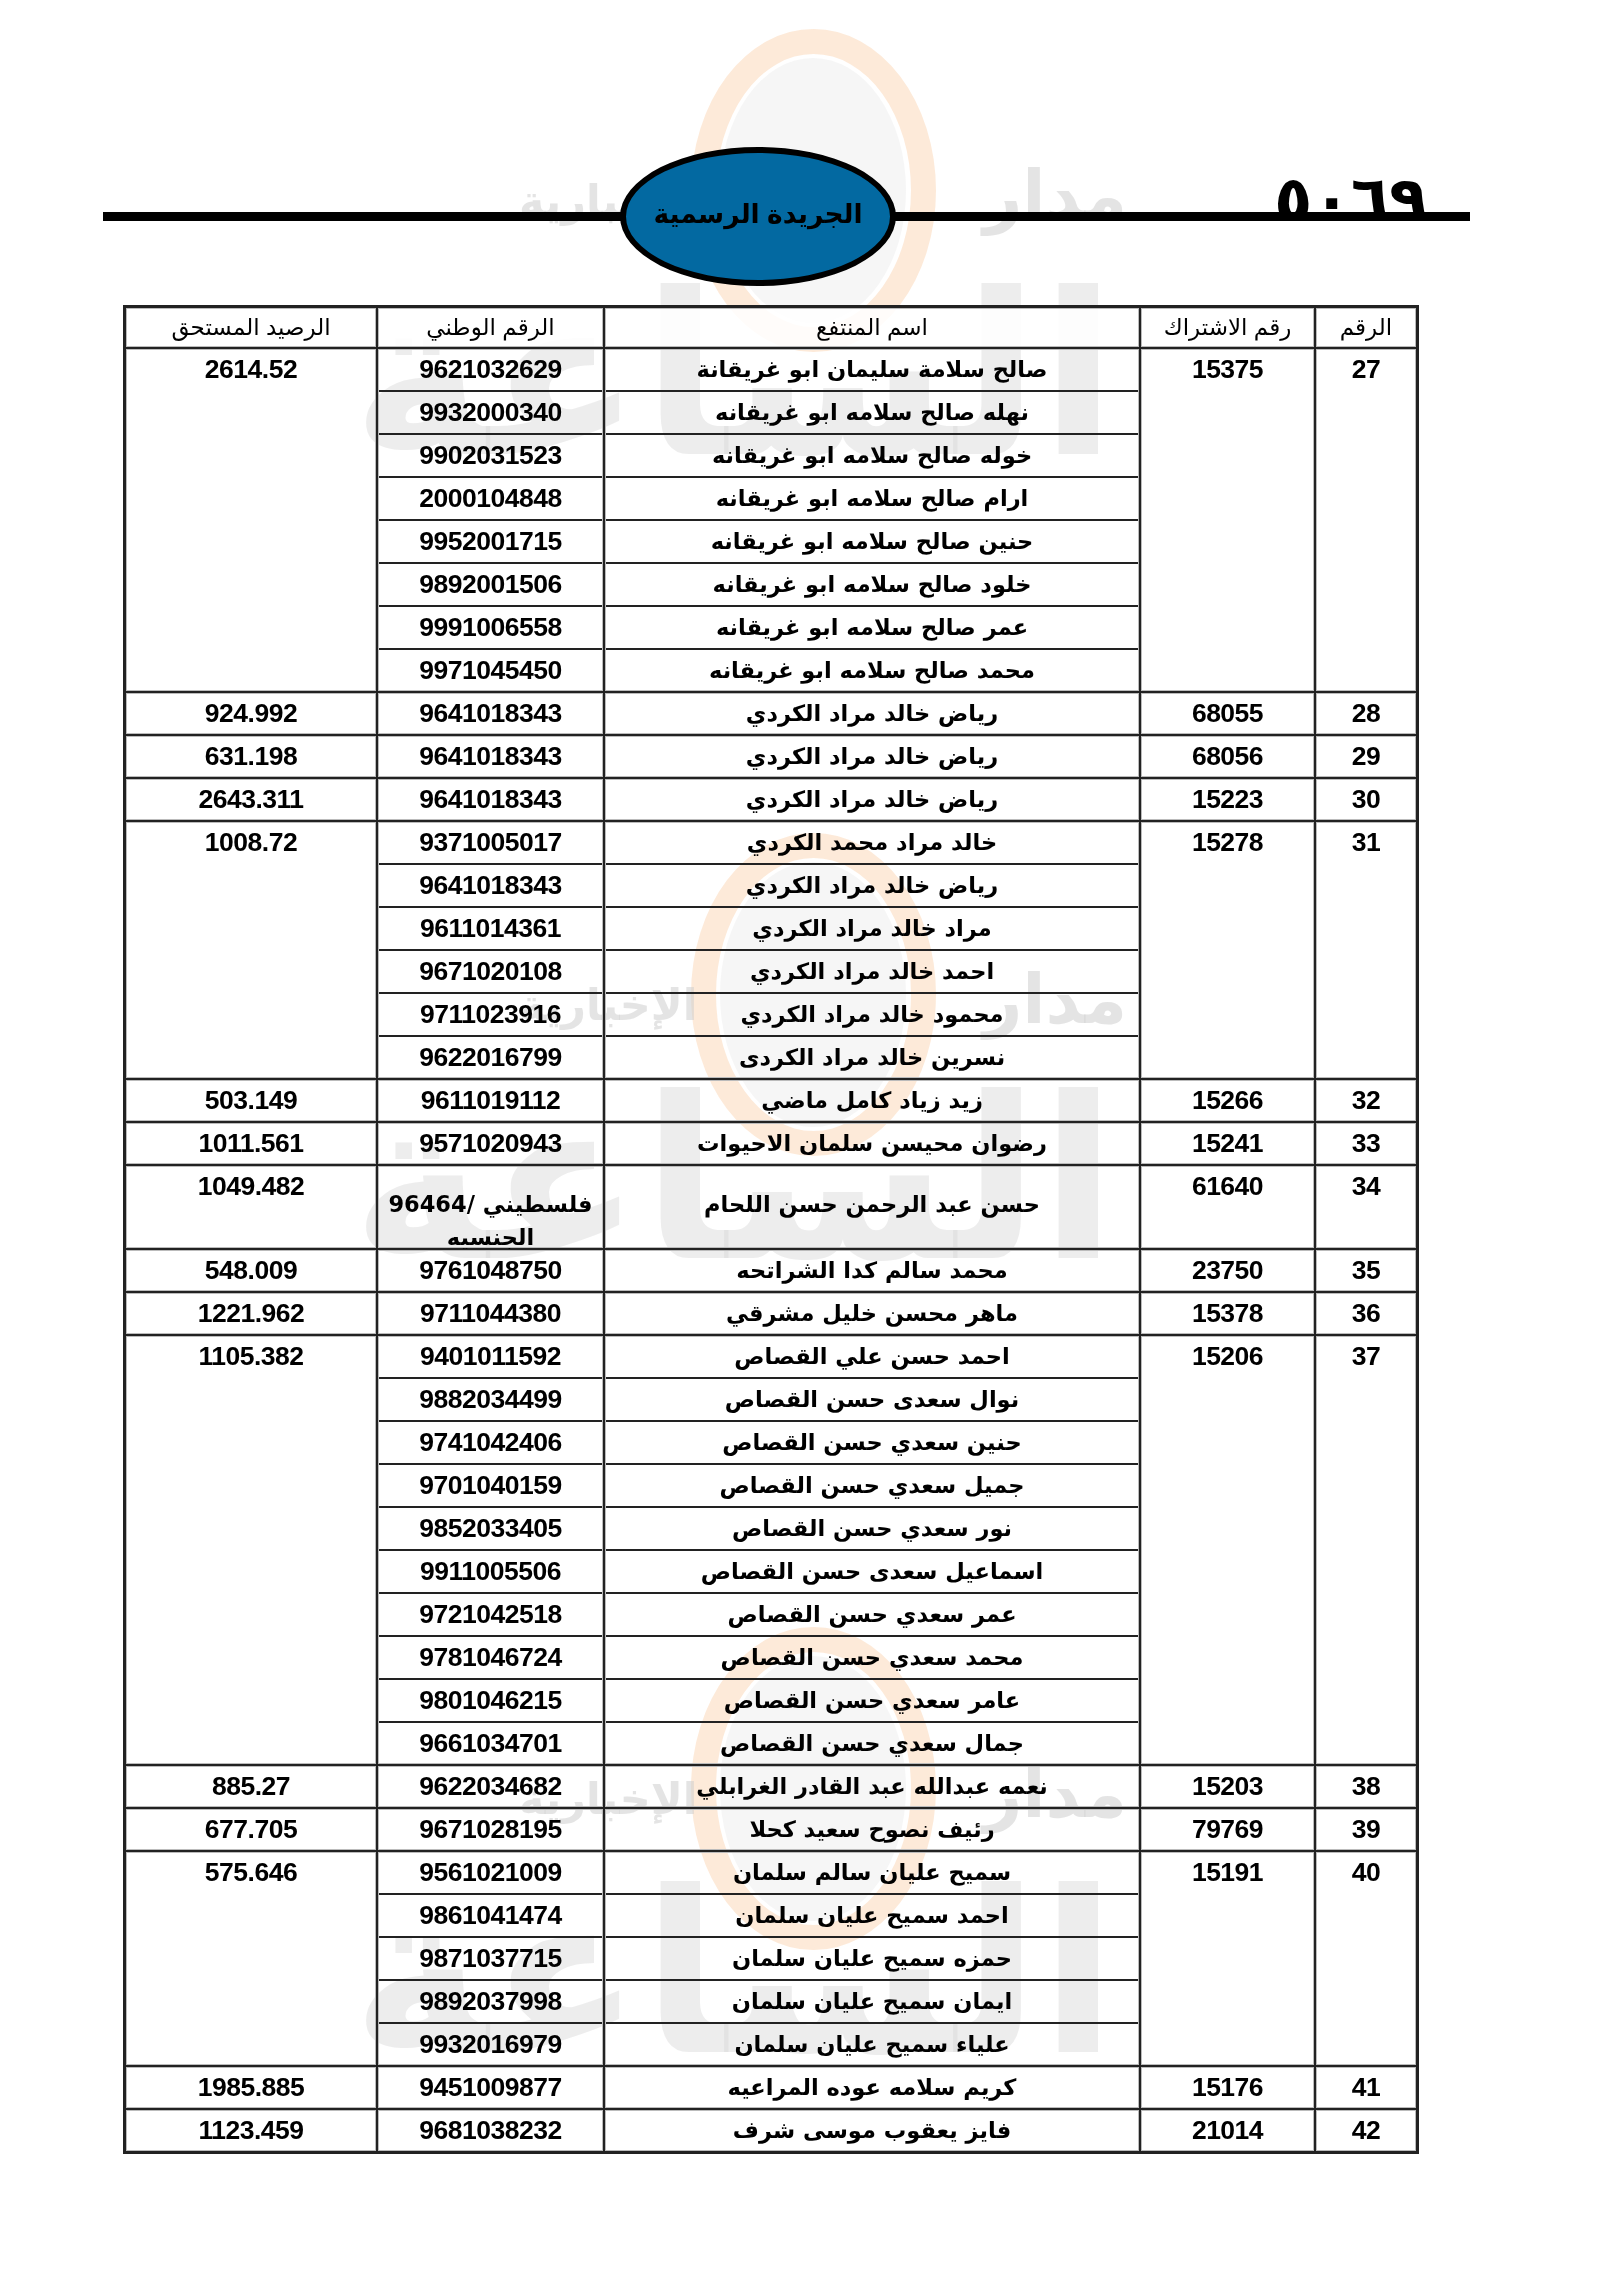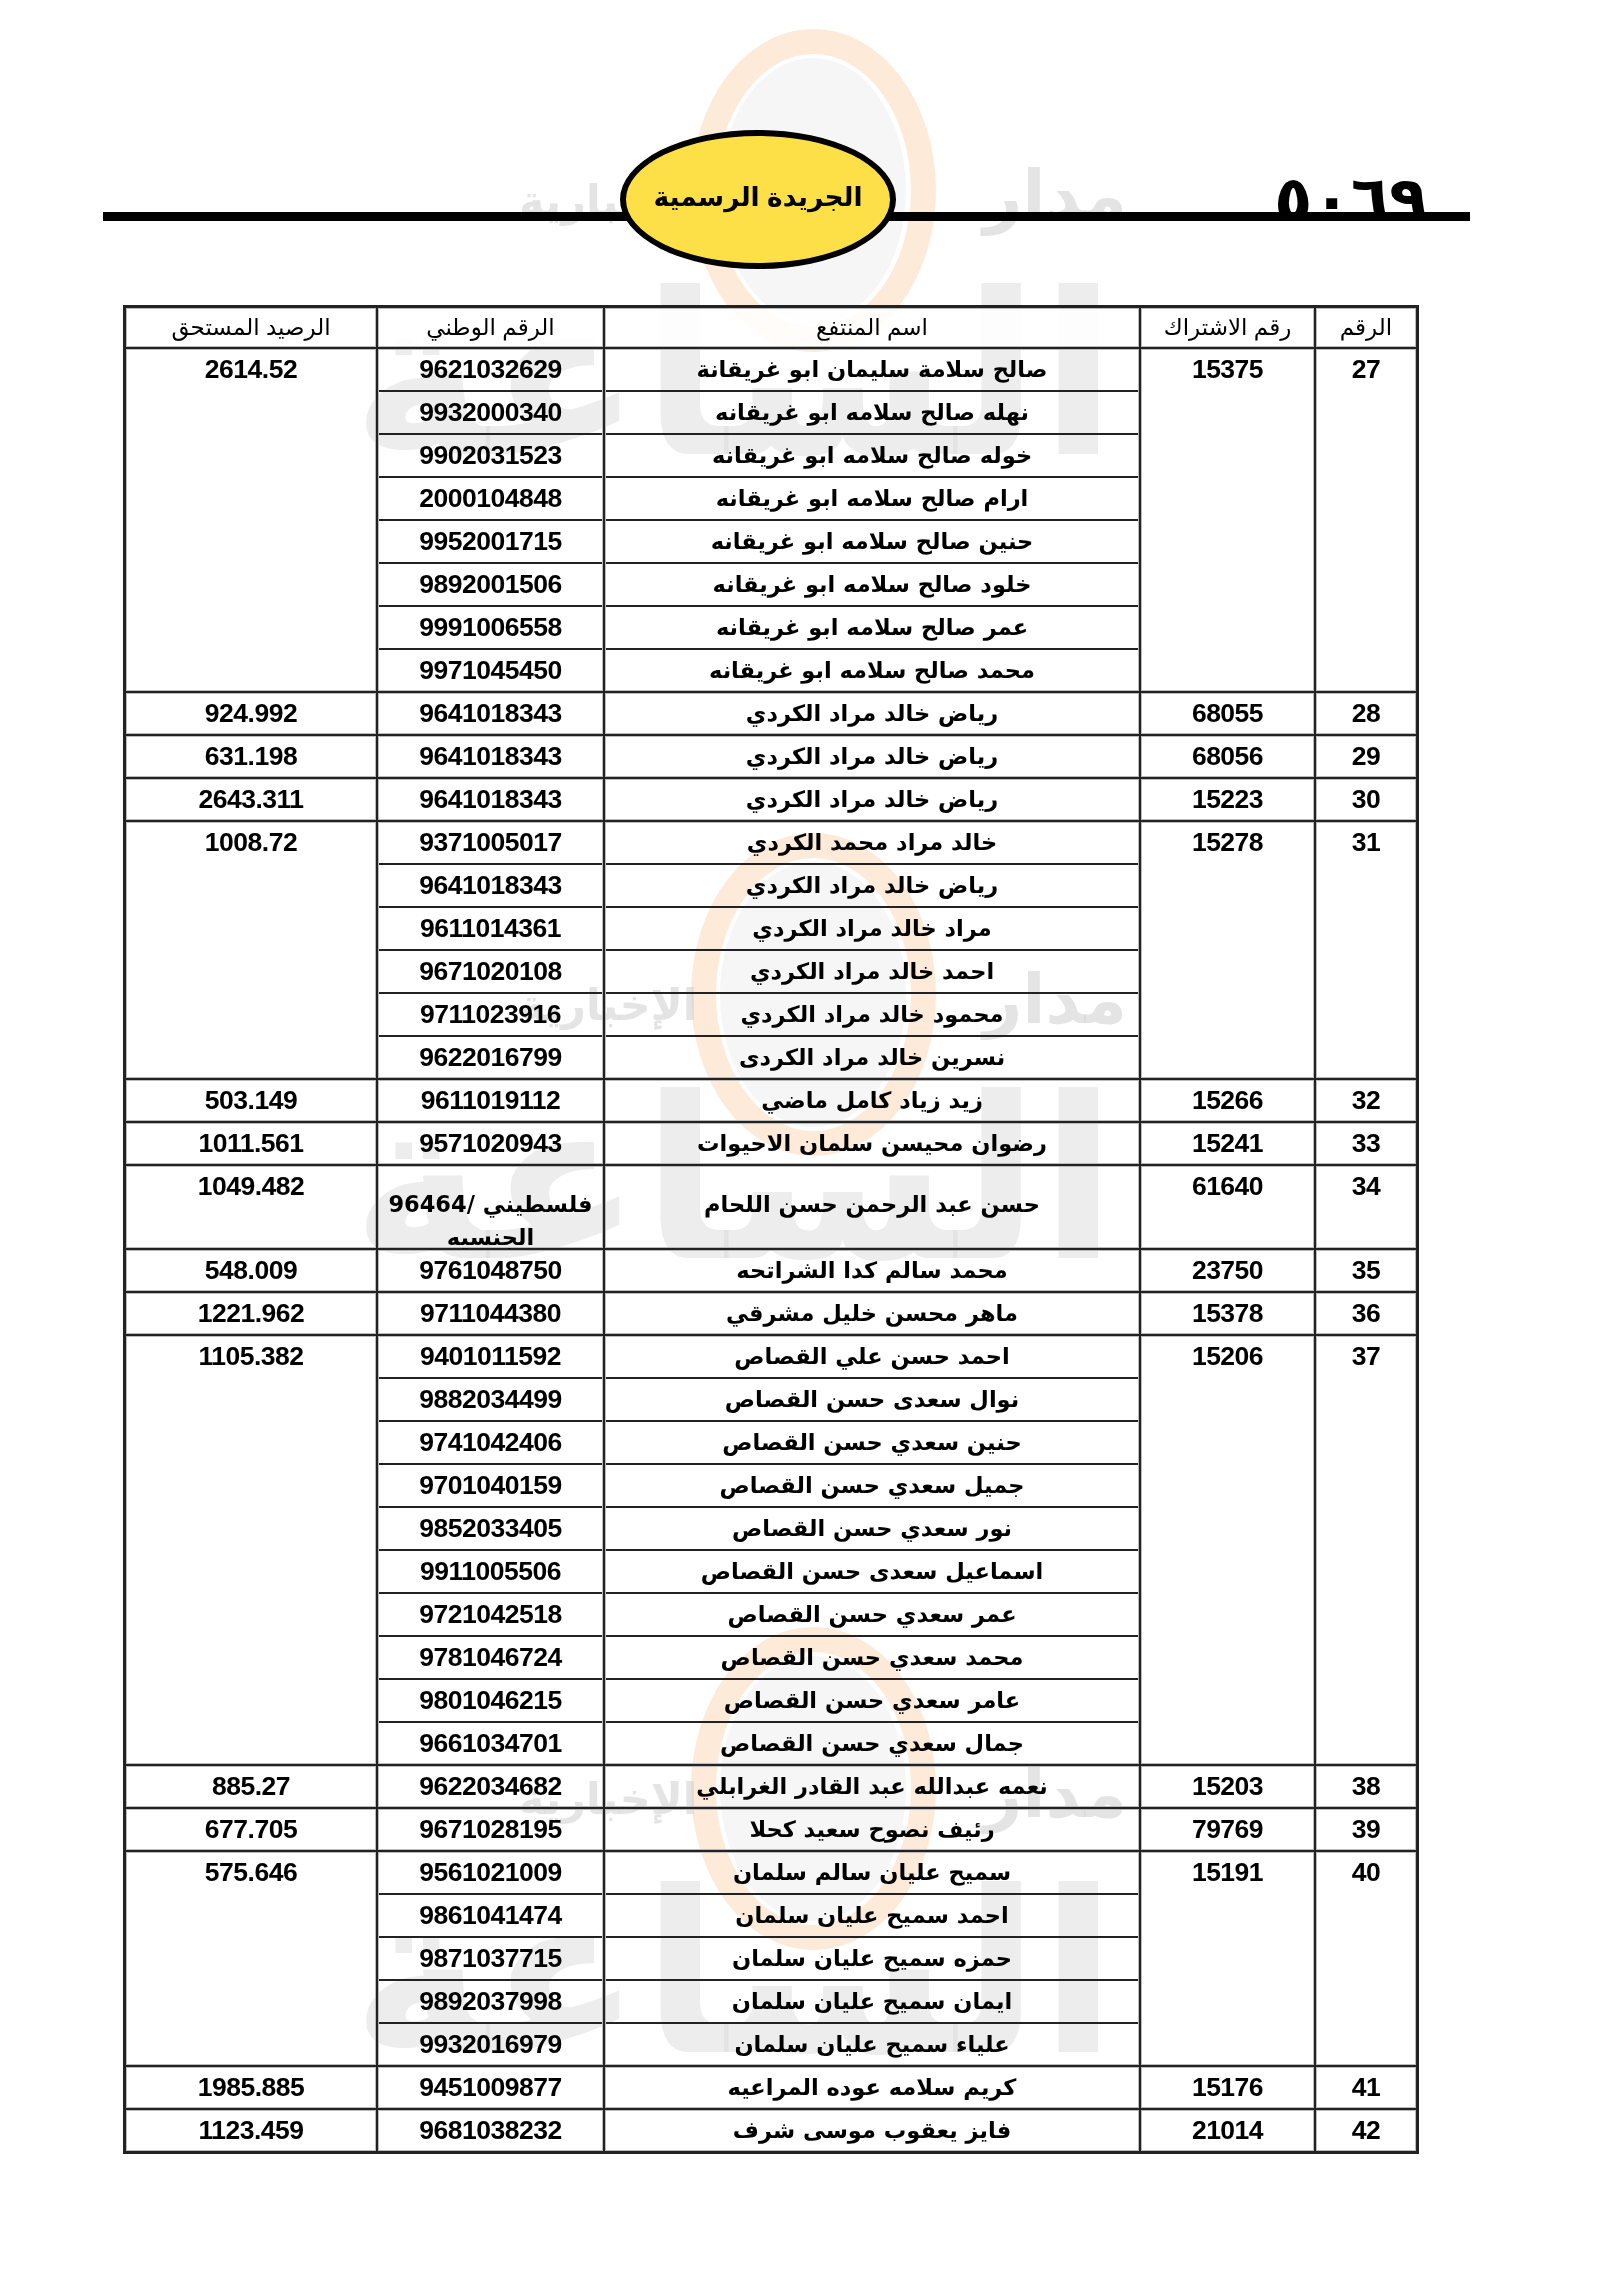--- a/index.html
+++ b/index.html
@@ -67,25 +67,25 @@
     }
     .header-rule {
       position: absolute;
       left: 103px; top: 212px;
       width: 1367px; height: 8.8px;
       background: #000;
       z-index: 1;
     }
     .header-oval {
       position: absolute;
-      left: 620px; top: 130px;
+      left: 620px; top: 147px;
       width: 276px; height: 139px;
       border: 6.9px solid #000;
       border-radius: 50%;
-      background: #fde047;
+      background: #0369a1;
       box-sizing: border-box;
       z-index: 2;
       display: flex;
       align-items: center;
       justify-content: center;
     }
     .header-oval span {
       font-size: 26.5px;
       font-weight: bold;
       direction: rtl;

